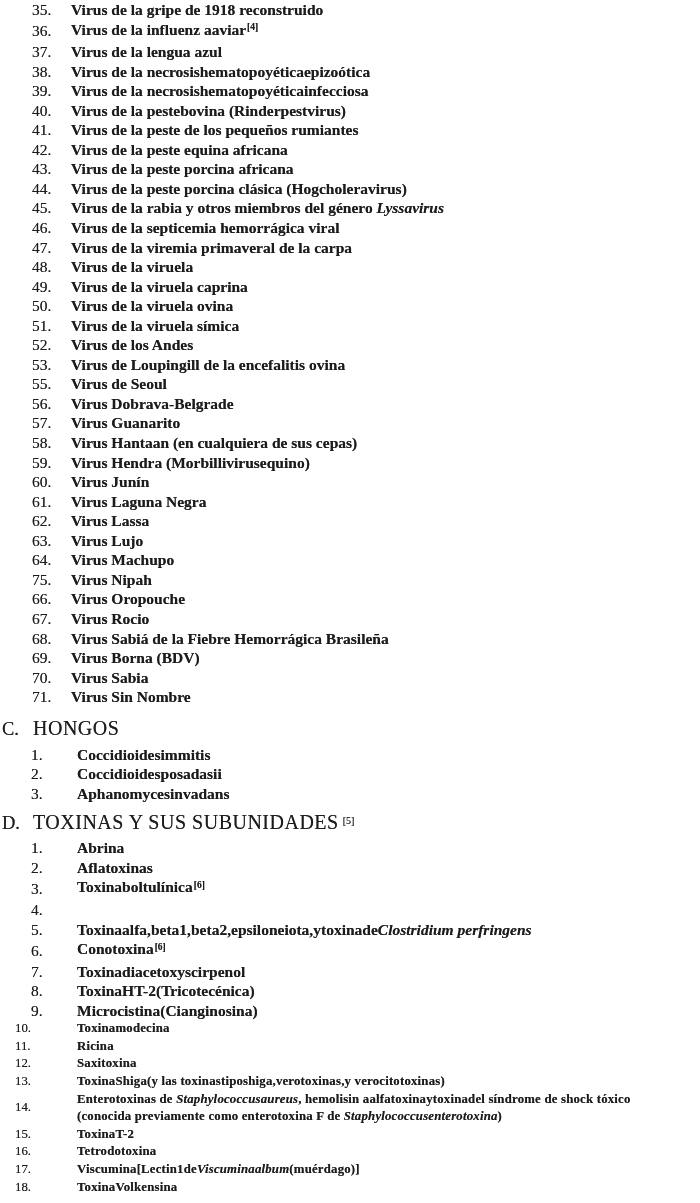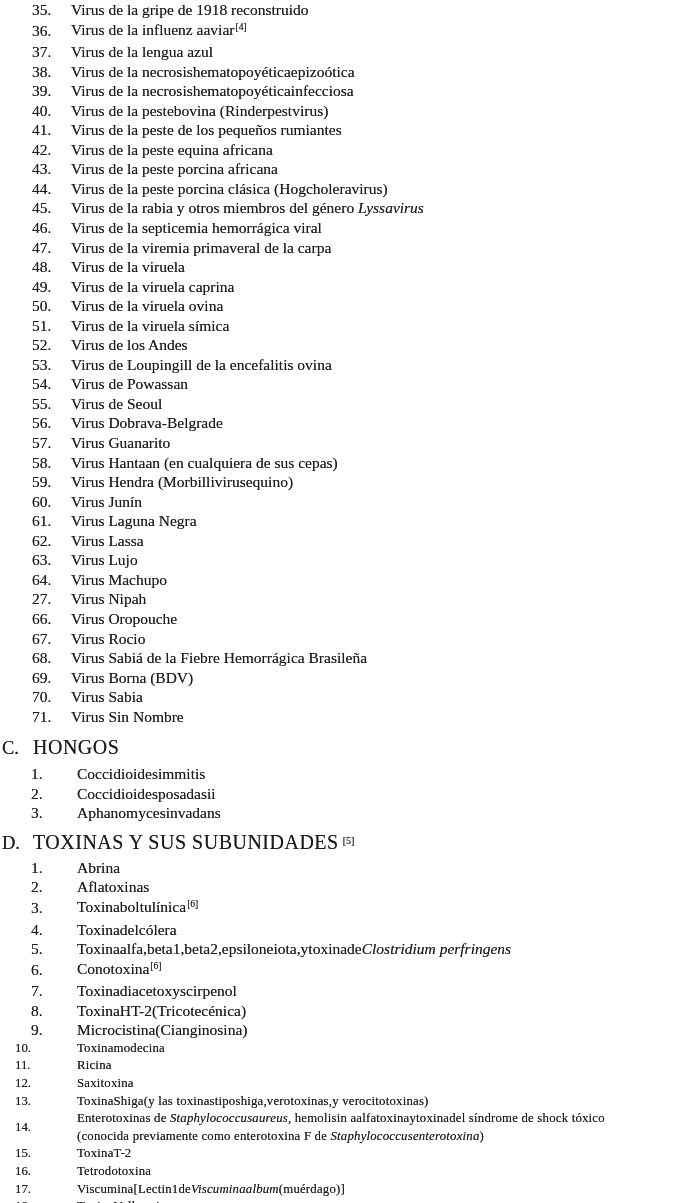--- a/index.html
+++ b/index.html
@@ -7,21 +7,21 @@
     width:700px;height:1203px;overflow:hidden;
     background:#ffffff;color:#1c1c1c;
     font-family:"Liberation Serif","DejaVu Serif",serif;
   }
   .page{
     position:relative;width:700px;height:1203px;overflow:hidden;
     text-shadow:0 0 0.35px rgba(25,25,25,0.65);
   }
   .row{display:flex;align-items:center;}
   .num{flex:none;}
-  .txt{flex:1 1 auto;padding-right:16px;}
+  .txt{flex:1 1 auto;padding-right:16px;font-weight:bold;}
   
   .row.virus{font-size:15.5px;line-height:19.55px;}
   .row.virus .num{margin-left:32px;width:39px;}
   
   .row.sub.large{font-size:15.5px;line-height:19.55px;}
   .row.sub.large .num{margin-left:31px;width:46px;}
   
   .row.sub.small{font-size:12.8px;line-height:17.6px;letter-spacing:0.2px;}
   .row.sub.small .num{margin-left:15px;width:62px;letter-spacing:0;}
   
@@ -112,24 +112,20 @@
       </div>
       <div class="row virus">
         <span class="num">52.</span>
         <span class="txt"><span class="seg">Virus de los Andes</span></span>
       </div>
       <div class="row virus">
         <span class="num">53.</span>
         <span class="txt"><span class="seg">Virus de Loupingill de la encefalitis ovina</span></span>
       </div>
       <div class="row virus">
-        <span class="num">54.</span>
-        <span class="txt"><span class="seg">Virus de Powassan</span></span>
-      </div>
-      <div class="row virus">
         <span class="num">55.</span>
         <span class="txt"><span class="seg">Virus de Seoul</span></span>
       </div>
       <div class="row virus">
         <span class="num">56.</span>
         <span class="txt"><span class="seg">Virus Dobrava-Belgrade</span></span>
       </div>
       <div class="row virus">
         <span class="num">57.</span>
         <span class="txt"><span class="seg">Virus Guanarito</span></span>
@@ -156,21 +152,21 @@
       </div>
       <div class="row virus">
         <span class="num">63.</span>
         <span class="txt"><span class="seg">Virus Lujo</span></span>
       </div>
       <div class="row virus">
         <span class="num">64.</span>
         <span class="txt"><span class="seg">Virus Machupo</span></span>
       </div>
       <div class="row virus">
-        <span class="num">27.</span>
+        <span class="num">75.</span>
         <span class="txt"><span class="seg">Virus Nipah</span></span>
       </div>
       <div class="row virus">
         <span class="num">66.</span>
         <span class="txt"><span class="seg">Virus Oropouche</span></span>
       </div>
       <div class="row virus">
         <span class="num">67.</span>
         <span class="txt"><span class="seg">Virus Rocio</span></span>
       </div>
@@ -223,21 +219,20 @@
         <div class="row sub large">
           <span class="num">2.</span>
           <span class="txt"><span class="seg">Aflatoxinas</span></span>
         </div>
         <div class="row sub large">
           <span class="num">3.</span>
           <span class="txt"><span class="seg">Toxinaboltulínica</span><span class="seg sup">[6]</span></span>
         </div>
         <div class="row sub large">
           <span class="num">4.</span>
-          <span class="txt"><span class="seg">Toxinadelcólera</span></span>
         </div>
         <div class="row sub large">
           <span class="num">5.</span>
           <span class="txt"><span class="seg">Toxinaalfa,beta1,beta2,epsiloneiota,ytoxinade</span><span class="seg italic">Clostridium perfringens</span></span>
         </div>
         <div class="row sub large">
           <span class="num">6.</span>
           <span class="txt"><span class="seg">Conotoxina</span><span class="seg sup">[6]</span></span>
         </div>
         <div class="row sub large">

